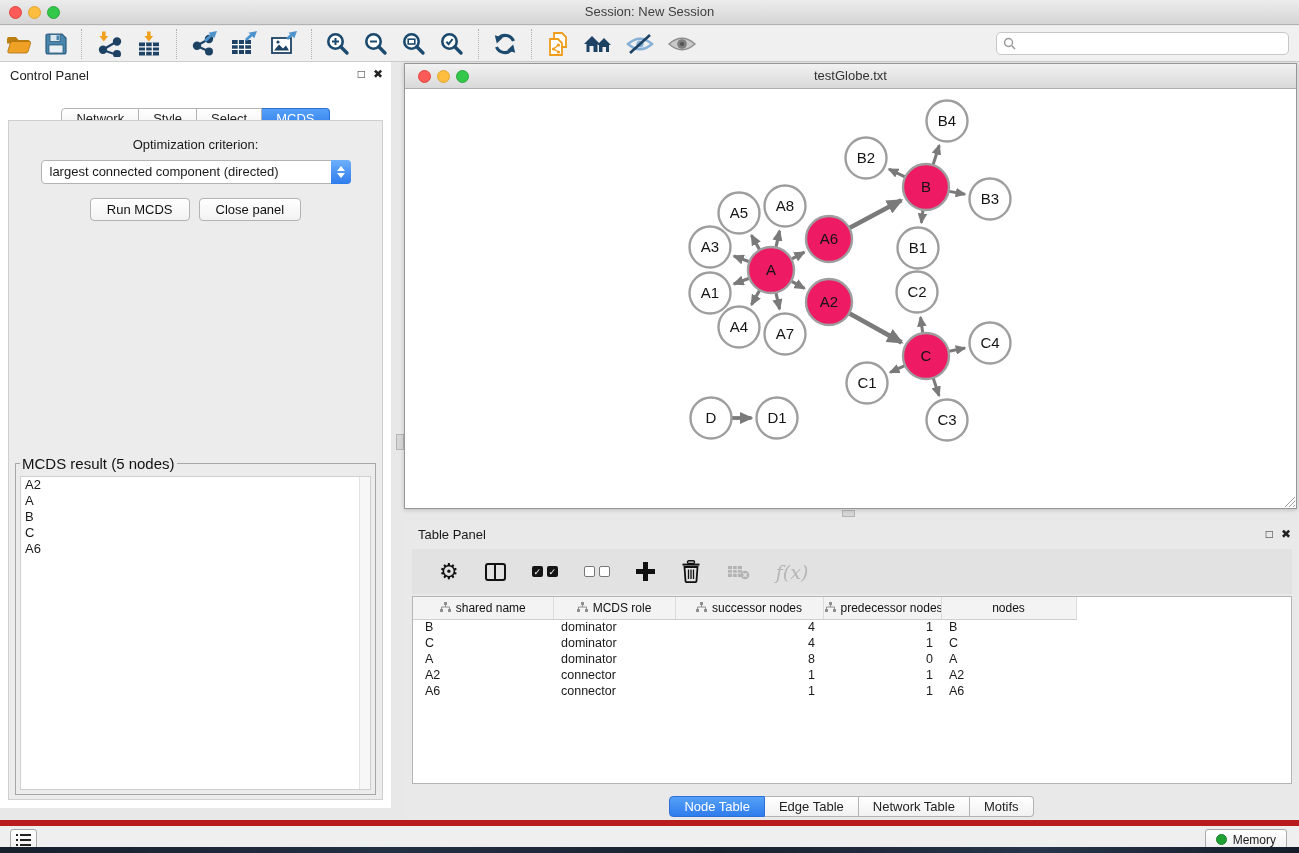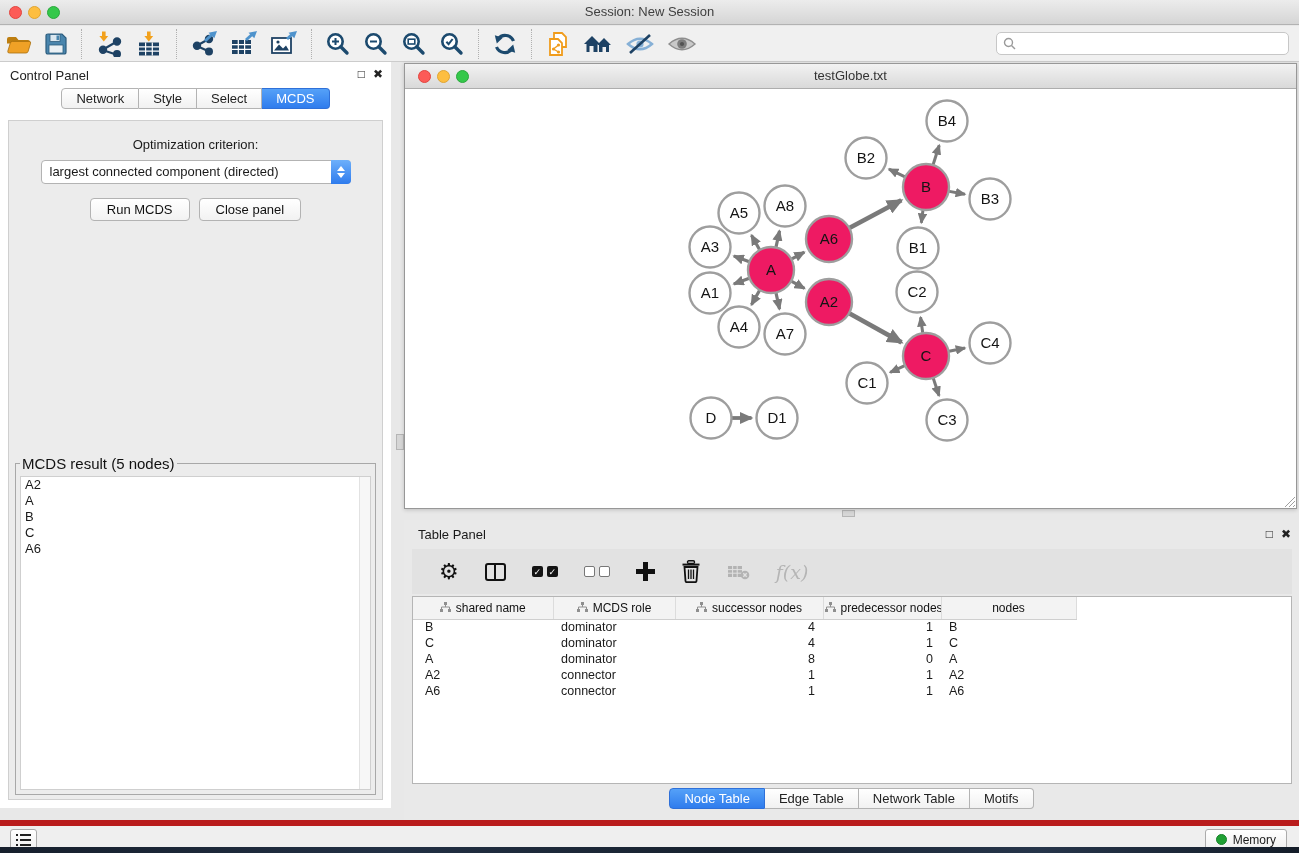--- a/index.html
+++ b/index.html
@@ -24,21 +24,21 @@
   .search-wrap { position:absolute; right:10px; top:32px; width:293px; height:23px; }
   .search-wrap input { width:100%; height:100%; border:1px solid #c7c7c7; border-radius:5px;
     background:#fff; padding:0 6px 0 24px; font-size:12px; outline:none; font-family:inherit; }
   .search-glass { position:absolute; left:7px; top:5px; }
   
   .control-panel { position:absolute; left:0; top:62px; width:391px; height:746px; background:#ffffff; }
   .panel-head { position:relative; height:26px; }
   .panel-head .ph-title { position:absolute; left:10px; top:6px; font-size:13px; color:#222; }
   .ph-btns { position:absolute; right:8px; top:5px; font-size:12px; color:#222; display:flex; gap:8px; }
   .ph-btns span { cursor:default; }
-  .seg-tabs { display:flex; justify-content:center; margin-top:0; }
+  .seg-tabs { display:flex; justify-content:center; margin-top:20px; }
   .seg { border:1px solid #b3b3b3; border-left:none; background:linear-gradient(#ffffff,#f1f1f1);
     font-size:13px; padding:2px 14px; height:21px; line-height:16px; color:#222; cursor:default; }
   .seg:first-child { border-left:1px solid #b3b3b3; border-radius:4px 0 0 4px; }
   .seg:last-child { border-radius:0 4px 4px 0; }
   .seg.active { background:linear-gradient(#55a1f8,#2f7ced); color:#fff; border-color:#2f70d8; }
   .cp-body { position:absolute; left:8px; right:8px; top:58px; bottom:8px;
     background:#ececec; border:1px solid #cfcfcf; }
   .opt-label { text-align:center; font-size:13px; margin-top:16px; color:#1a1a1a; }
   .dropdown { position:relative; margin:8px auto 8px; width:310px; height:24px; background:#fff;
     border:1px solid #b3b3b3; border-radius:4px; font-size:13px; line-height:22px; padding-left:8px; cursor:default; }
@@ -563,21 +563,21 @@
             <td class="">connector</td>
             <td class="num">1</td>
             <td class="num">1</td>
             <td class="">A6</td>
             <td></td>
           </tr>
         </tbody>
     </table>
   </div>
   <div class="bottom-tabs">
-    <div class="seg-tabs" style="margin-top:0;">
+    <div class="seg-tabs" style="margin-top:8px;">
       <span class="seg active">Node Table</span>
       <span class="seg">Edge Table</span>
       <span class="seg">Network Table</span>
       <span class="seg">Motifs</span>
     </div>
   </div>
 </div>
 
 <div class="status-bar">
   <span class="list-btn">

